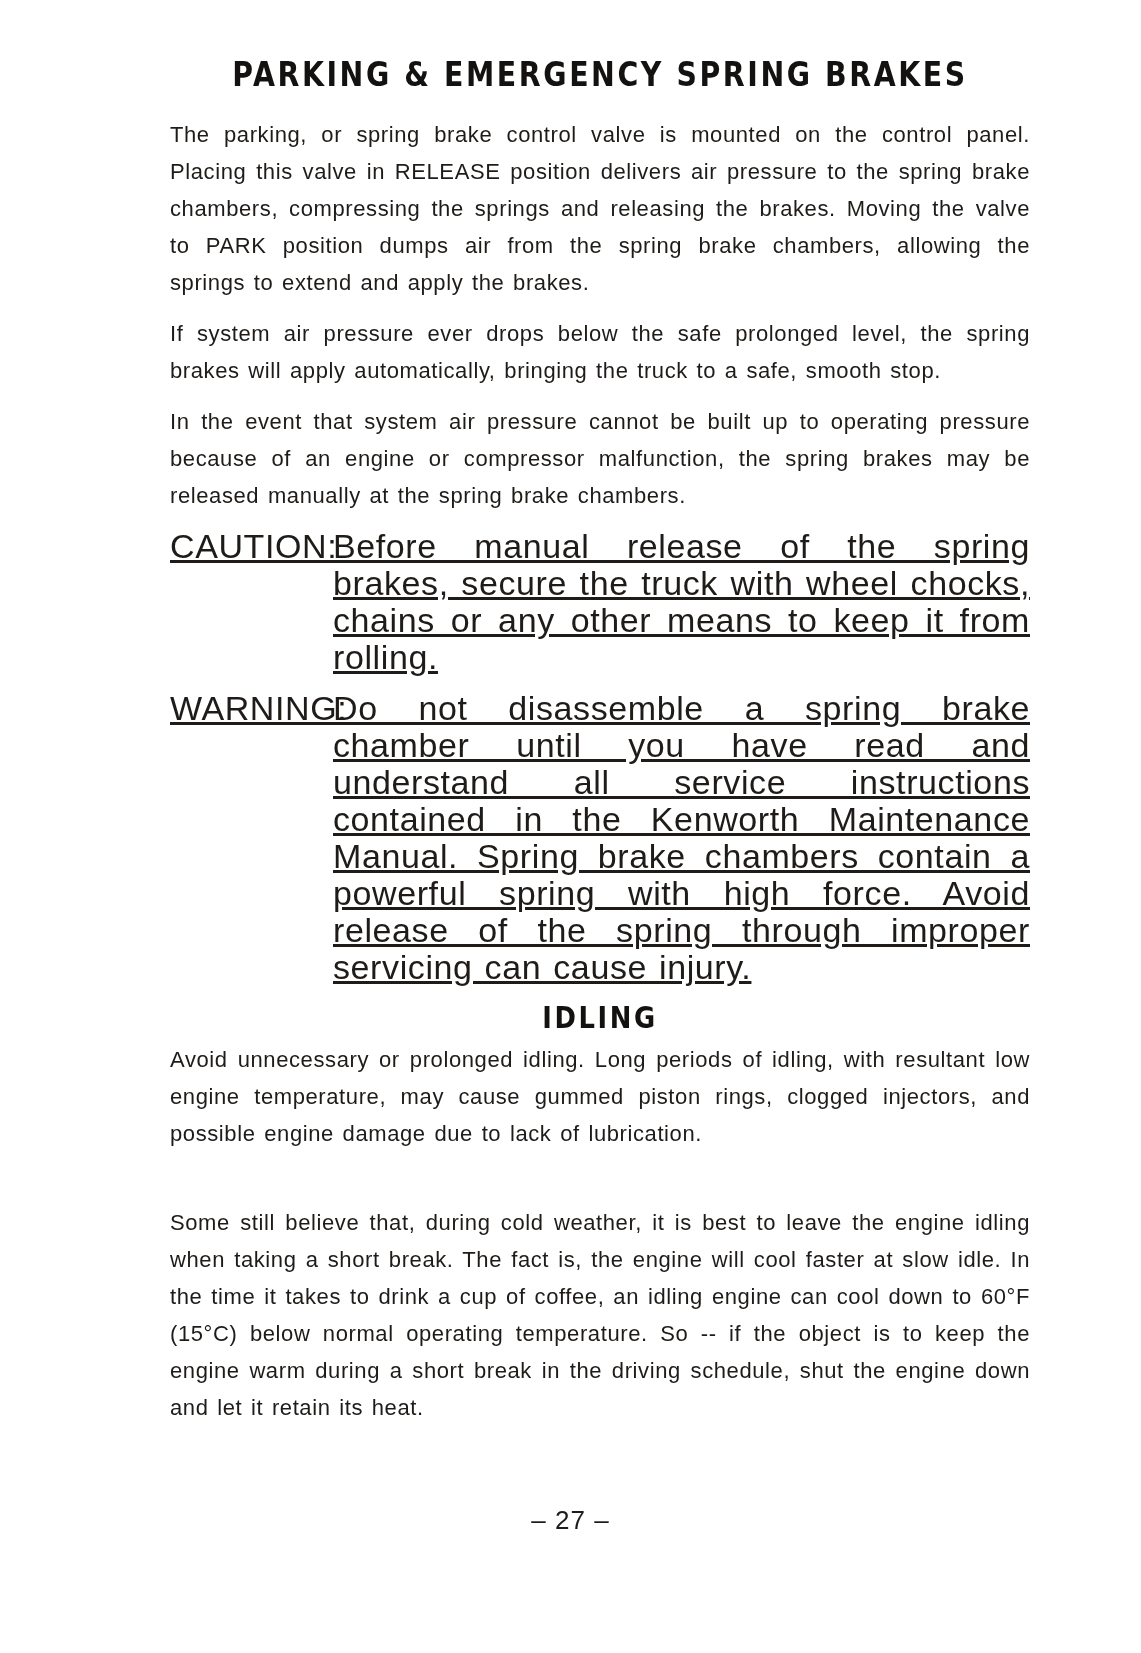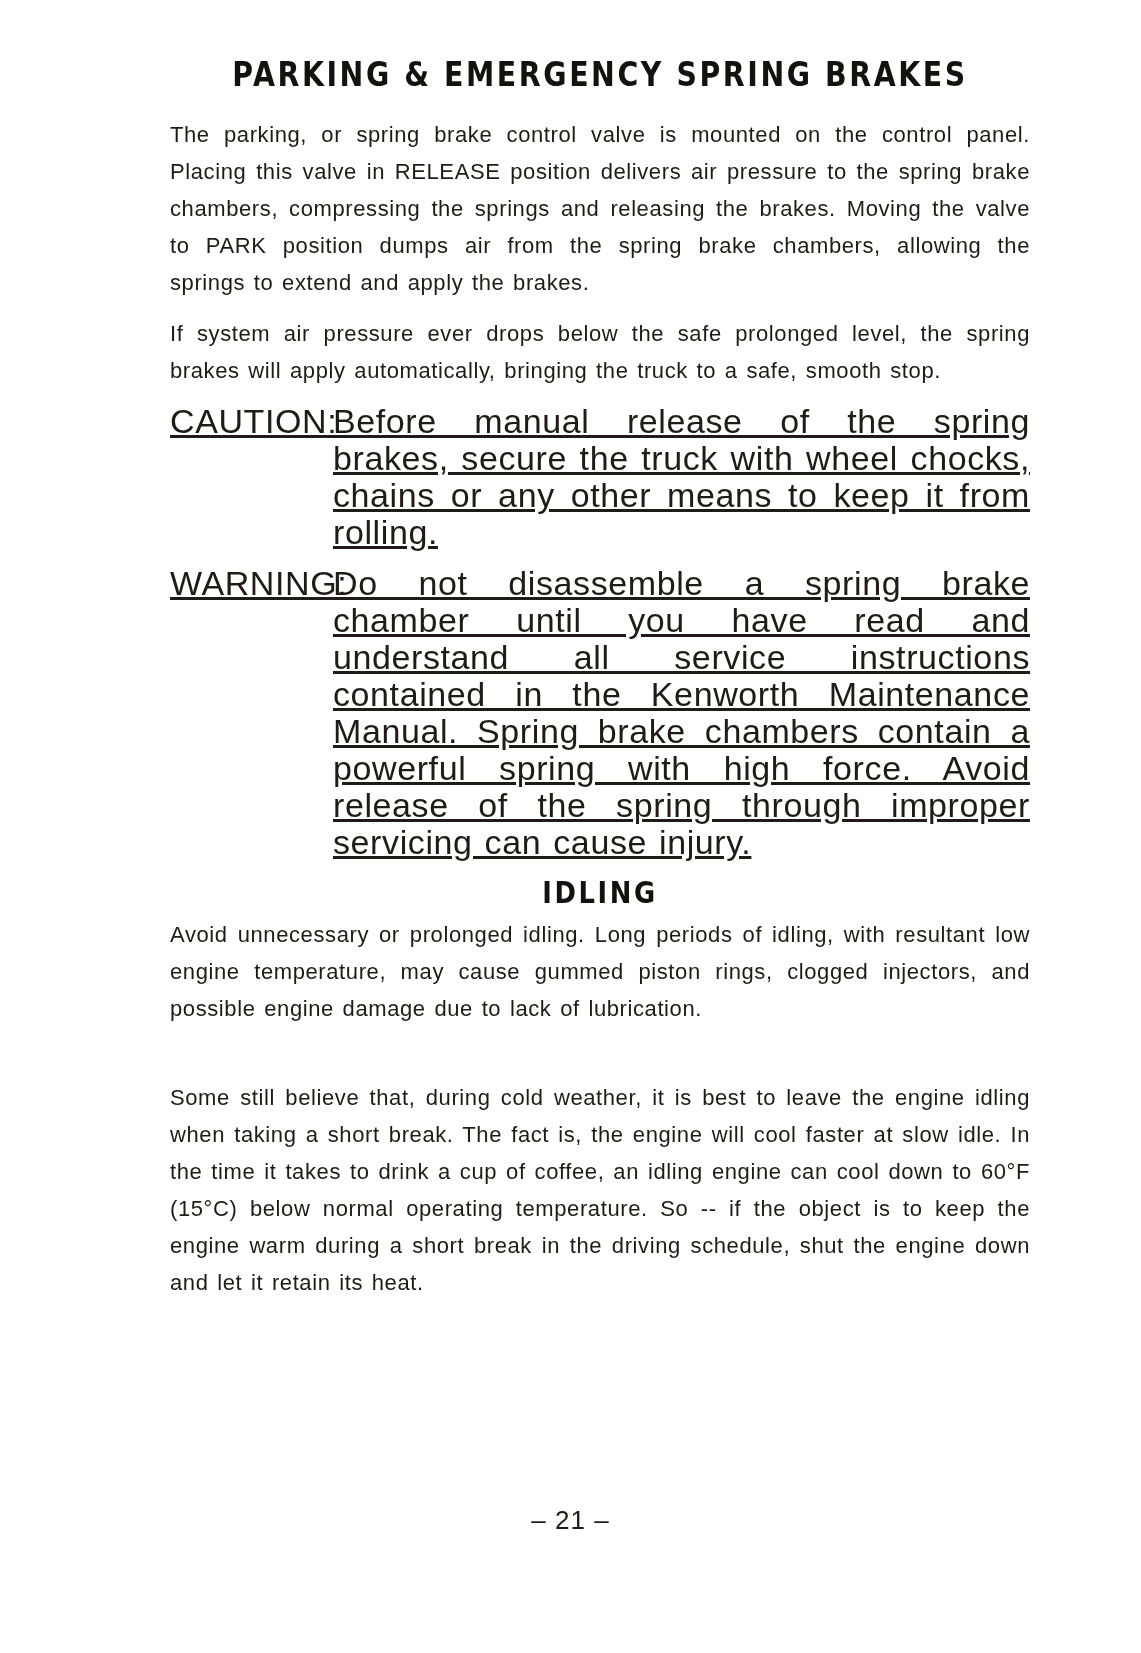--- a/index.html
+++ b/index.html
@@ -84,31 +84,32 @@
     }
   </style>
 </head>
 <body>
 
 <div class="page">
   <h1 class="title">PARKING &amp; EMERGENCY SPRING BRAKES</h1>
 
   <p class="para">The parking, or spring brake control valve is mounted on the control panel. Placing this valve in RELEASE position delivers air pressure to the spring brake chambers, compressing the springs and releasing the brakes. Moving the valve to PARK position dumps air from the spring brake chambers, allowing the springs to extend and apply the brakes.</p>
   <p class="para">If system air pressure ever drops below the safe prolonged level, the spring brakes will apply automatically, bringing the truck to a safe, smooth stop.</p>
+  <p class="para">In the event that system air pressure cannot be built up to operating pressure because of an engine or compressor malfunction, the spring brakes may be released manually at the spring brake chambers.</p>
 
   <div class="note">
     <span class="note-label">CAUTION:</span>
     <span class="note-text">Before manual release of the spring brakes, secure the truck with wheel chocks, chains or any other means to keep it from rolling.</span>
   </div>
 
   <div class="note">
     <span class="note-label">WARNING:</span>
     <span class="note-text">Do not disassemble a spring brake chamber until you have read and understand all service instructions contained in the Kenworth Maintenance Manual. Spring brake chambers contain a powerful spring with high force. Avoid release of the spring through improper servicing can cause injury.</span>
   </div>
 
   <h2 class="section">IDLING</h2>
 
   <p class="para">Avoid unnecessary or prolonged idling. Long periods of idling, with resultant low engine temperature, may cause gummed piston rings, clogged injectors, and possible engine damage due to lack of lubrication.</p>
   <div class="gap"></div>
   <p class="para">Some still believe that, during cold weather, it is best to leave the engine idling when taking a short break. The fact is, the engine will cool faster at slow idle. In the time it takes to drink a cup of coffee, an idling engine can cool down to 60°F (15°C) below normal operating temperature. So -- if the object is to keep the engine warm during a short break in the driving schedule, shut the engine down and let it retain its heat.</p>
 </div>
 
-<div class="page-number">– 21 –</div>
+<div class="page-number">– 27 –</div>
 
 </body></html>

